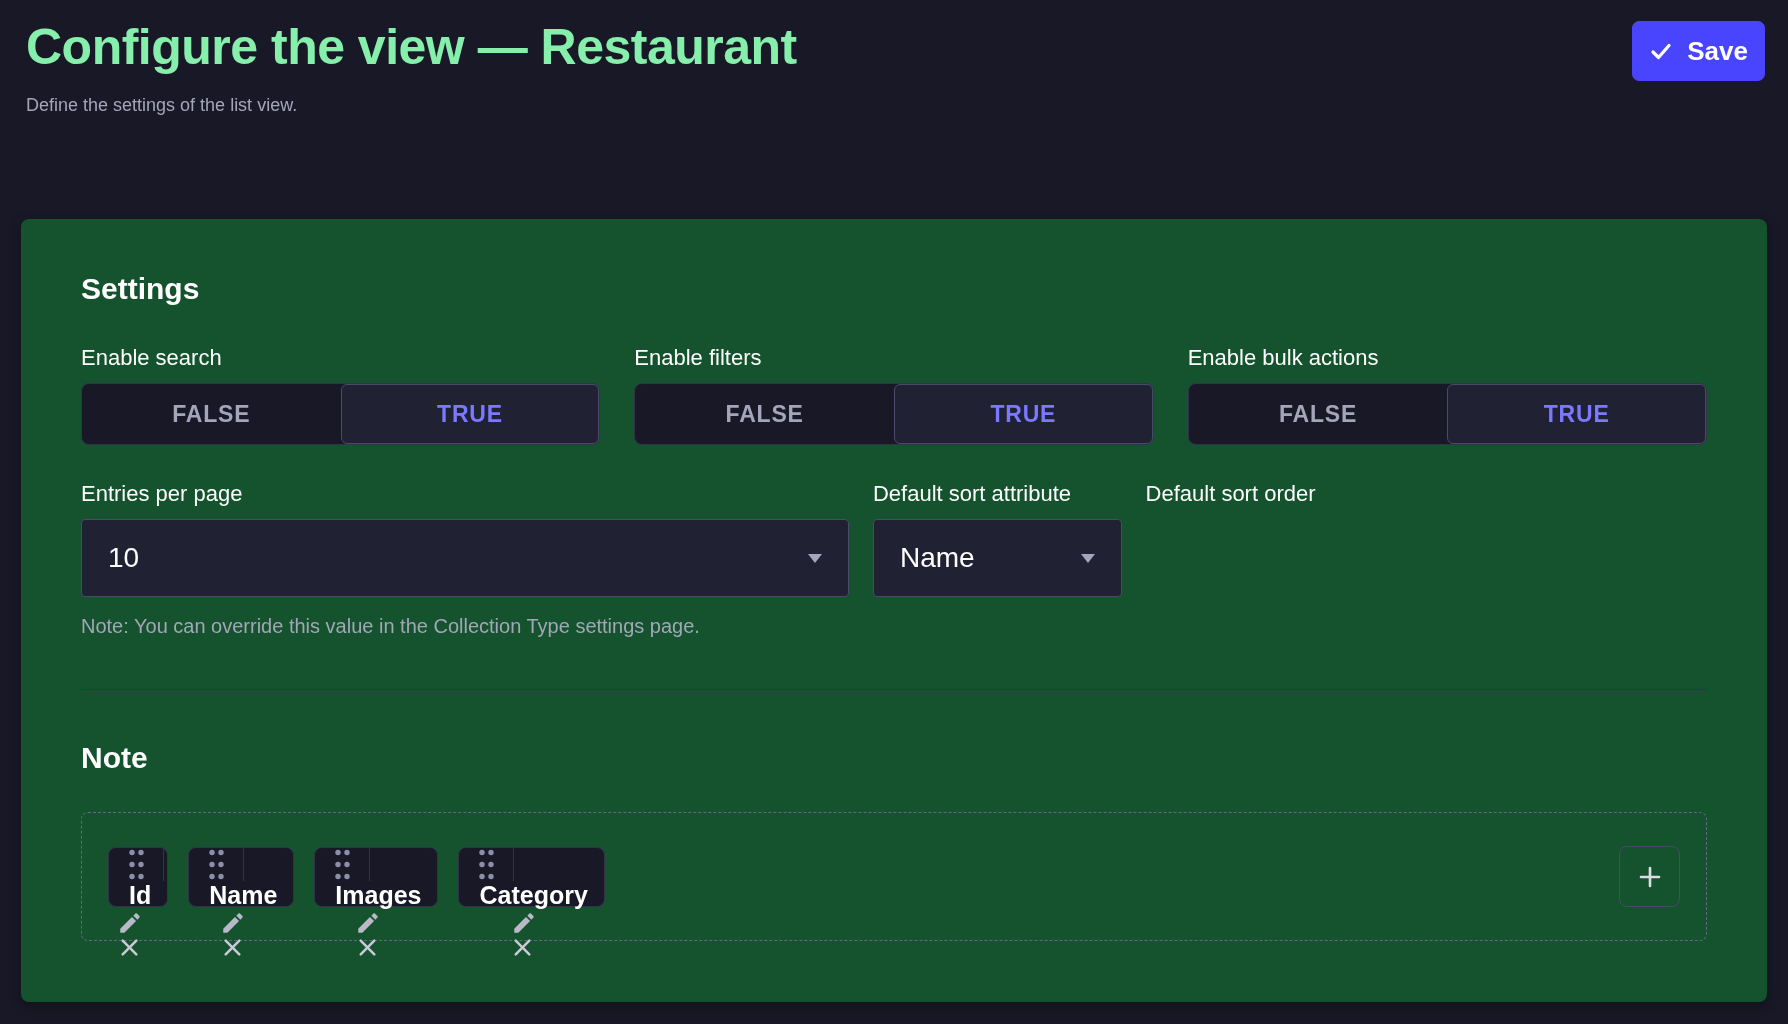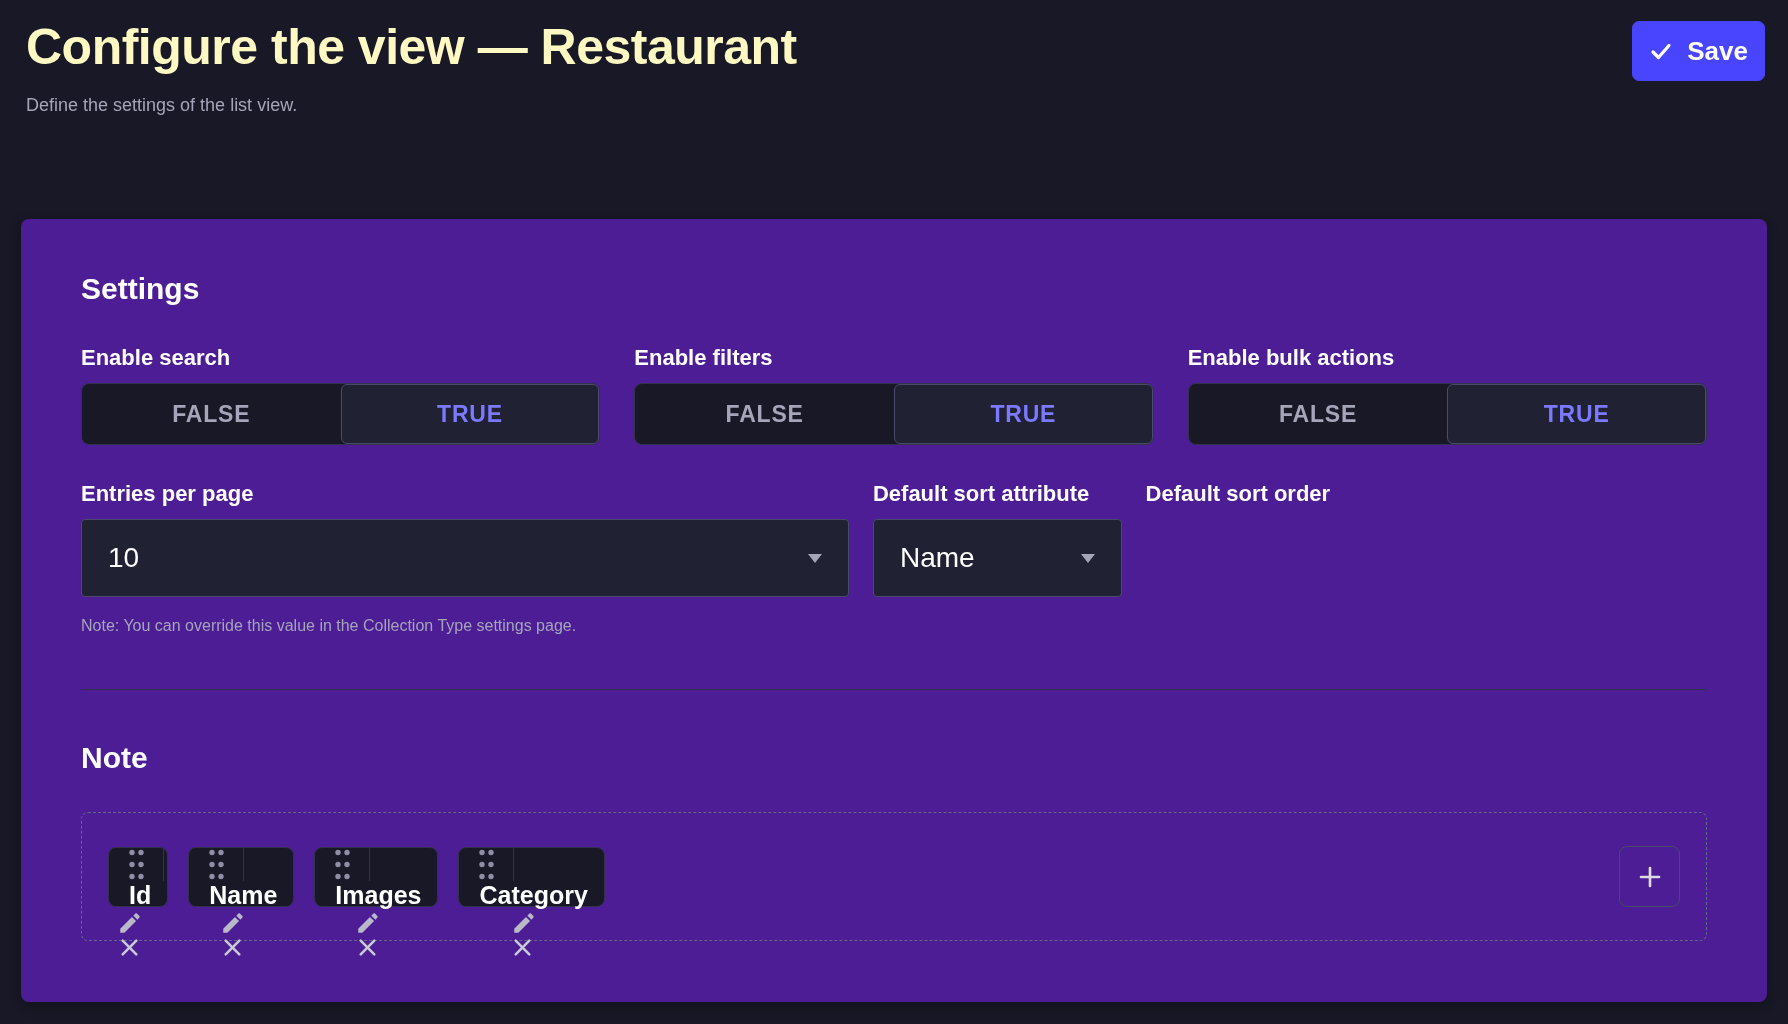--- a/index.html
+++ b/index.html
@@ -8,47 +8,47 @@
     background: #181826;
     font-family: "Liberation Sans", sans-serif;
     color: #ffffff;
     overflow: hidden;
   }
 
   
   .header { position: relative; padding: 18px 26px 0 26px; }
   .page-title {
     font-size: 50px; font-weight: 700; line-height: 58px;
-    letter-spacing: -0.5px; color: #fef9c3;
+    letter-spacing: -0.5px; color: #86efac;
   }
   .page-subtitle {
     margin-top: 12px; font-size: 18px; line-height: 34px; color: #a5a5ba;
   }
   .save-btn {
     position: absolute; top: 21px; right: 23px;
     height: 60px; padding: 0 16px;
     display: flex; align-items: center; gap: 14px;
     background: #4945ff; border: 1px solid #4945ff; border-radius: 7px;
     color: #ffffff; font-size: 26px; font-weight: 600;
     font-family: "Liberation Sans", sans-serif;
     cursor: pointer;
   }
 
   
   .card {
     margin: 97px 0 0 21px;
     width: 1746px; height: 783px;
-    background: #4c1d95; border-radius: 8px;
+    background: #14532d; border-radius: 8px;
     padding: 52px 60px;
     box-shadow: 0 4px 12px rgba(0,0,0,0.25);
   }
   .section-heading { font-size: 30px; font-weight: 700; line-height: 36px; color: #ffffff; }
 
   .field-label {
-    font-size: 22px; font-weight: 700; line-height: 26px;
+    font-size: 22px; font-weight: 400; line-height: 26px;
     color: #ffffff; margin-bottom: 12px;
   }
 
   
   .toggles-row {
     margin-top: 38px;
     display: grid; grid-template-columns: repeat(3, 1fr); gap: 34px;
   }
   .toggle {
     height: 62px; background: #181826;
@@ -75,21 +75,21 @@
     height: 78px; background: #212134;
     border: 1px solid #4a4a6a; border-radius: 4px;
     display: flex; align-items: center; justify-content: space-between;
     padding: 0 26px; font-size: 28px; color: #ffffff; cursor: pointer;
   }
   .caret {
     width: 0; height: 0;
     border-left: 7px solid transparent; border-right: 7px solid transparent;
     border-top: 9px solid #a5a5ba;
   }
-  .note { margin-top: 14px; font-size: 16px; line-height: 30px; color: #a5a5ba; }
+  .note { margin-top: 14px; font-size: 20px; line-height: 30px; color: #a5a5ba; }
 
   .divider { margin-top: 48px; border: none; border-top: 1px solid #32324d; }
 
   .view-heading { margin-top: 50px; }
 
   
   .chips-box {
     margin-top: 36px;
     border: 1px dashed #666687; border-radius: 7px;
     padding: 33px 26px;

